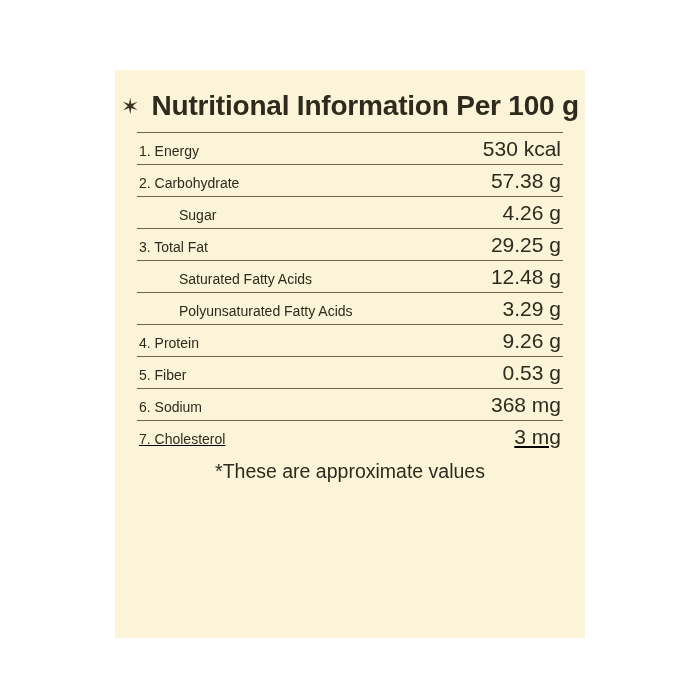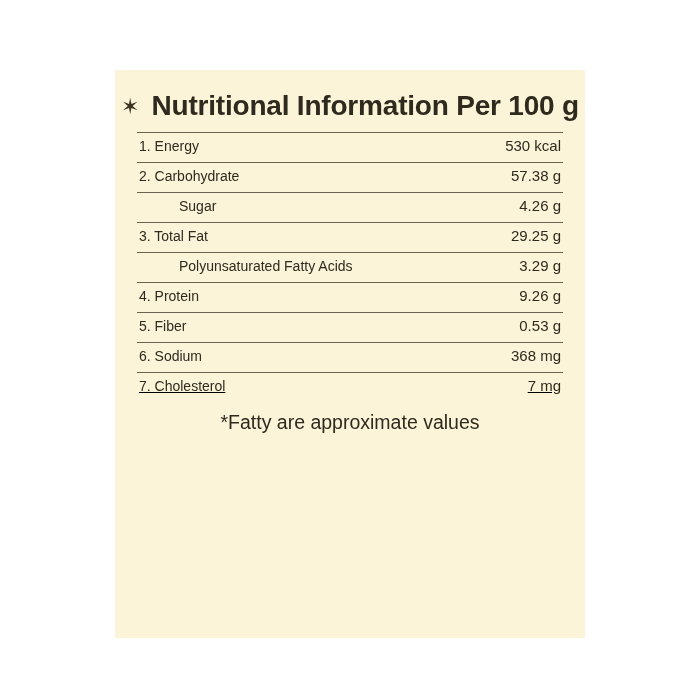--- a/index.html
+++ b/index.html
@@ -70,21 +70,21 @@
     font-size: 14px;
     color: #2e2a1e;
     white-space: nowrap;
   }
 
   .label.indent {
     padding-left: 40px;
   }
 
   .value {
-    font-size: 15px;
+    font-size: 21px;
     color: #2e2a1e;
     white-space: nowrap;
     text-align: right;
   }
 
   .footnote {
     margin: 0 22px;
     padding-top: 8px;
     text-align: center;
     font-size: 19.5px;
@@ -112,36 +112,40 @@
     </div>
     <div class="row">
       <span class="label indent">Sugar</span>
       <span class="value">4.26 g</span>
     </div>
     <div class="row">
       <span class="label">3. Total Fat</span>
       <span class="value">29.25 g</span>
     </div>
     <div class="row">
+      <span class="label indent">Saturated Fatty Acids</span>
+      <span class="value">12.48 g</span>
+    </div>
+    <div class="row">
       <span class="label indent">Polyunsaturated Fatty Acids</span>
       <span class="value">3.29 g</span>
     </div>
     <div class="row">
       <span class="label">4. Protein</span>
       <span class="value">9.26 g</span>
     </div>
     <div class="row">
       <span class="label">5. Fiber</span>
       <span class="value">0.53 g</span>
     </div>
     <div class="row">
       <span class="label">6. Sodium</span>
       <span class="value">368 mg</span>
     </div>
     <div class="row">
       <span class="label">7. Cholesterol</span>
-      <span class="value">7 mg</span>
+      <span class="value">3 mg</span>
     </div>
   </div>
 
-  <div class="footnote">*Fatty are approximate values</div>
+  <div class="footnote">*These are approximate values</div>
 
 </div>
 
 </body></html>

